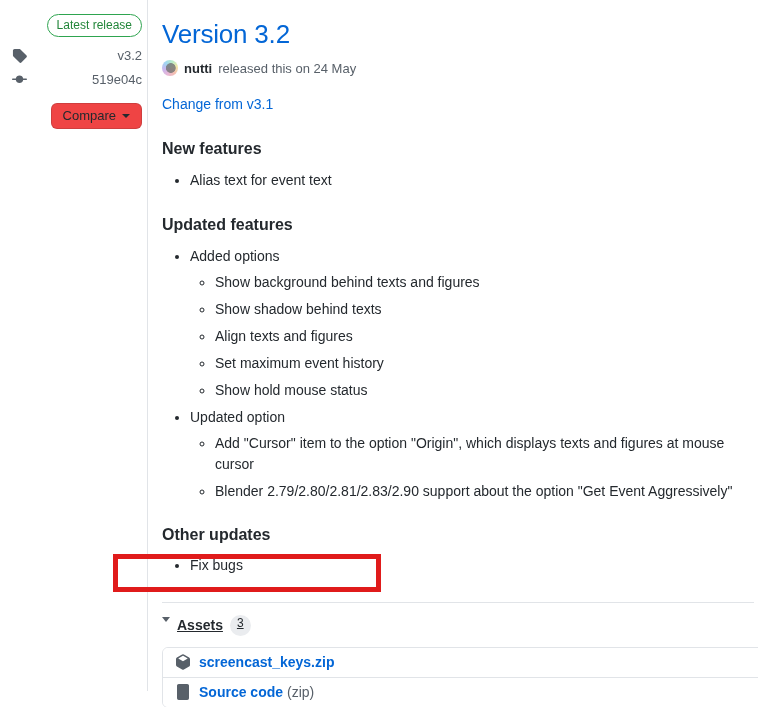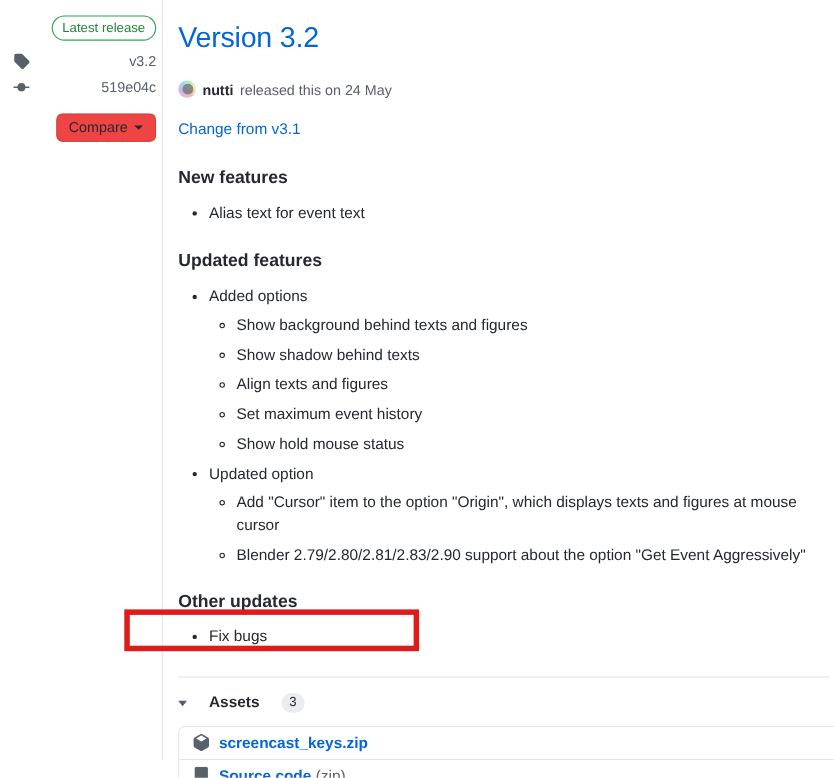--- a/index.html
+++ b/index.html
@@ -115,21 +115,21 @@
     margin: 0;
     font-size: 26px;
     line-height: 1.25;
     font-weight: 400;
     color: #0366d6;
     letter-spacing: -0.2px;
   }
   h1.release-title a { color: inherit; text-decoration: none; }
 
   .byline {
-    margin-top: 21px;
+    margin-top: 8px;
     font-size: 13px;
     color: #586069;
     display: flex;
     align-items: center;
     gap: 6px;
     white-space: nowrap;
   }
   .avatar {
     width: 16px;
     height: 16px;
@@ -182,27 +182,27 @@
   
   .assets-divider {
     margin-top: 26px;
     margin-right: 4px;
     height: 1px;
     background: #e1e4e8;
   }
   .assets-header {
     margin-top: 12px;
     display: flex;
-    align-items: center;
-    gap: 20px;
+    gap: 7px;
     font-size: 14px;
     font-weight: 600;
     color: #24292e;
     cursor: pointer;
     width: max-content;
+    text-decoration: underline;
   }
   .assets-caret {
     width: 0; height: 0;
     border-left: 4px solid transparent;
     border-right: 4px solid transparent;
     border-top: 5px solid #586069;
     display: inline-block;
     margin-top: 2px;
   }
   .assets-count {

